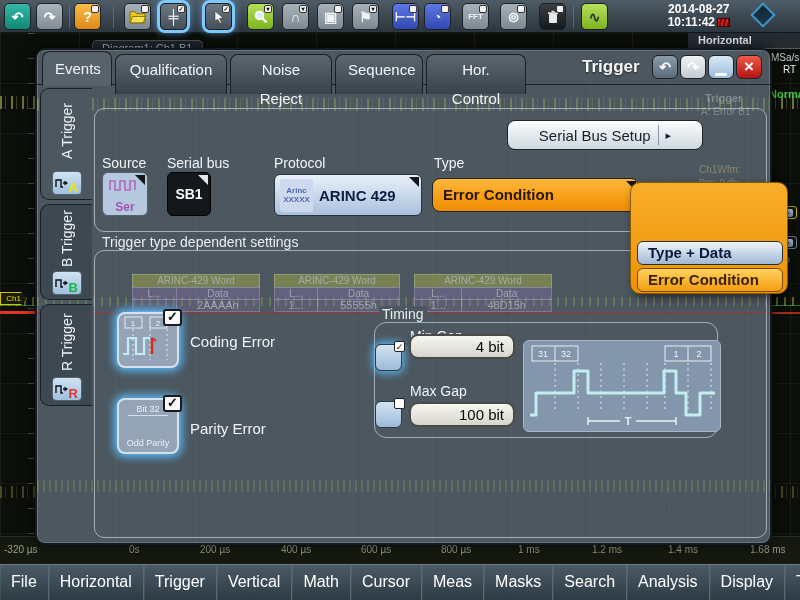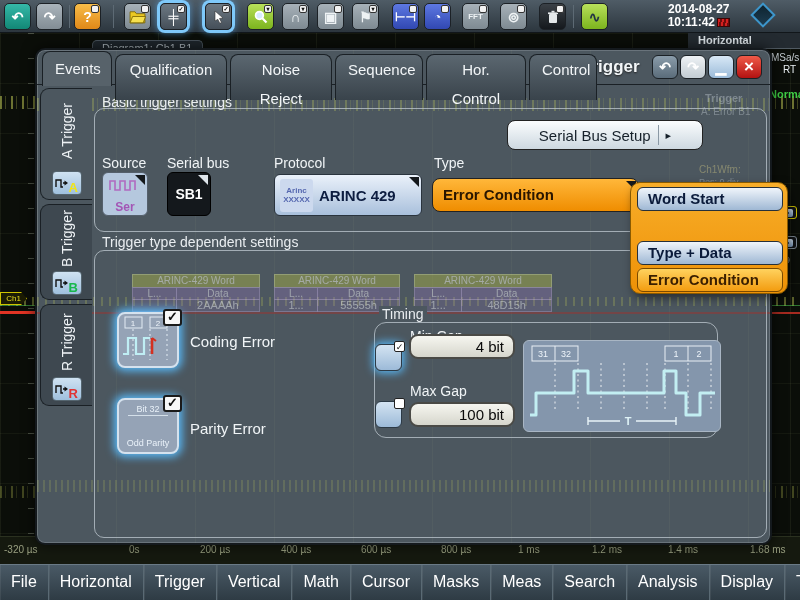--- a/index.html
+++ b/index.html
@@ -89,21 +89,21 @@
   .bub-title{height:14px;background:rgba(168,178,70,.85);border:1px solid rgba(225,235,160,.7);
     color:#eceedd;font-size:10px;line-height:12px;text-align:center;white-space:nowrap;}
   .bub-row{display:flex;height:13px;margin-top:-1px;}
   .bub-c{border:1px solid rgba(205,185,235,.55);background:rgba(148,118,188,.6);color:#e2e2ea;
     font-size:10px;line-height:11px;text-align:center;overflow:hidden;}
   .bub-c.lab{width:35%;}
   .bub-c.dat{flex:1;margin-left:-1px;}
   .bub-row.vals .bub-c{background:rgba(148,118,188,.38);font-size:11px;}
 
   
-  .tab{position:absolute;height:46px;top:4px;background:linear-gradient(#5b6770,#39434b);
+  .tab{position:absolute;height:40px;top:4px;background:linear-gradient(#5b6770,#39434b);
     border:1px solid #1a2025;border-bottom:none;border-radius:8px 8px 0 0;color:#f2f5f7;
     font-size:15px;text-align:center;line-height:29px;cursor:pointer;z-index:5;padding:0 12px;}
   .tab.active{top:1px;height:35px;background:#57626a;line-height:33px;z-index:6;}
   #tabline{position:absolute;left:0;top:34px;width:100%;height:1px;background:#1a2025;z-index:4;}
   #dlg-title{position:absolute;left:545px;top:7px;color:#f3f7f9;font-size:17px;font-weight:bold;
     text-shadow:0 1px 2px #222;z-index:3;}
   .wbtn{position:absolute;top:5px;width:26px;height:24px;border:1px solid #1b2126;border-radius:6px;
     display:flex;align-items:center;justify-content:center;color:#fff;font-weight:bold;font-size:14px;
     cursor:pointer;z-index:7;}
   #wb-undo{left:615px;background:linear-gradient(#8a9caa,#5a6c7a);}
@@ -366,21 +366,20 @@
         </div>
     </div>
 
     <div id="tabline"></div>
     <div id="dlg-title">Trigger</div>
     <div class="tab active" style="left:5px;width:70px">Events</div>
     <div class="tab" style="left:78px;width:112px">Qualification</div>
     <div class="tab" style="left:193px;width:102px">Noise Reject</div>
     <div class="tab" style="left:298px;width:88px">Sequence</div>
     <div class="tab" style="left:389px;width:100px">Hor. Control</div>
-    <div class="tab" style="left:492px;width:68px">Control</div>
     <div class="wbtn" id="wb-undo">
         <span>↶</span>
       </div>
     <div class="wbtn" id="wb-redo">
         <span>↷</span>
       </div>
     <div class="wbtn" id="wb-min">
         <span>▁</span>
       </div>
     <div class="wbtn" id="wb-close">
@@ -411,21 +410,20 @@
       <div class="vlabel">R Trigger</div>
       <div class="schip">
         <svg width="14" height="14" viewBox="0 0 14 14">
             <path d="M1 12 V5 H6 V12 H8 M8 8 H10" stroke="#111" fill="none" stroke-width="1.4"></path>
             <path d="M9.5 5.5 L13 8 L9.5 10.5 Z" fill="#111"></path>
           </svg>
         <span class="ltr" style="color:#e03434">R</span>
       </div>
     </div>
 
-    <div class="glabel" style="left:62px;top:44px">Basic trigger settings</div>
     <div class="grp" style="left:57px;top:58px;width:673px;height:124px"></div>
     <div id="setup-btn" style="left:470px;top:70px">
       <span>Serial Bus Setup</span>
       <span class="vsep"></span>
       <span class="arr">▸</span>
     </div>
     <div class="flabel" style="left:65px;top:105px">Source</div>
     <div class="flabel" style="left:130px;top:105px">Serial bus</div>
     <div class="flabel" style="left:237px;top:105px">Protocol</div>
     <div class="flabel" style="left:397px;top:105px">Type</div>
@@ -515,33 +513,32 @@
             <line x1="187" y1="22" x2="187" y2="70"></line>
         </g>
         <path d="M6 74 H12 V52 H50 V30 H64 V52 H140 V30 H152 V52 H162 V74 H176 V52 H191" stroke="#c2eef2" fill="none" stroke-width="3" stroke-linejoin="round"></path>
         <path d="M64 76 V84 M152 76 V84 M64 80 H96 M112 80 H152" stroke="#e8f4f8" stroke-width="1.4" fill="none"></path>
         <text x="104" y="84" font-size="11" font-weight="bold" fill="#dff2f6" text-anchor="middle">T</text>
       </svg>
     </div>
   </div>
 
   <div id="dropdown">
-    <div class="dd-item" style="top:4px">Word Start</div>
     <div class="dd-item" style="top:58px">Type + Data</div>
     <div class="dd-item sel" style="top:85px">Error Condition</div>
   </div>
 
   <div id="menubar">
     <div class="mitem">File</div>
     <div class="mitem">Horizontal</div>
     <div class="mitem">Trigger</div>
     <div class="mitem">Vertical</div>
     <div class="mitem">Math</div>
     <div class="mitem">Cursor</div>
+    <div class="mitem">Meas</div>
     <div class="mitem">Masks</div>
-    <div class="mitem">Meas</div>
     <div class="mitem">Search</div>
     <div class="mitem">Analysis</div>
     <div class="mitem">Display</div>
     <div class="mitem">Tutorials</div>
   </div>
 
 </div>
 
 </body></html>

